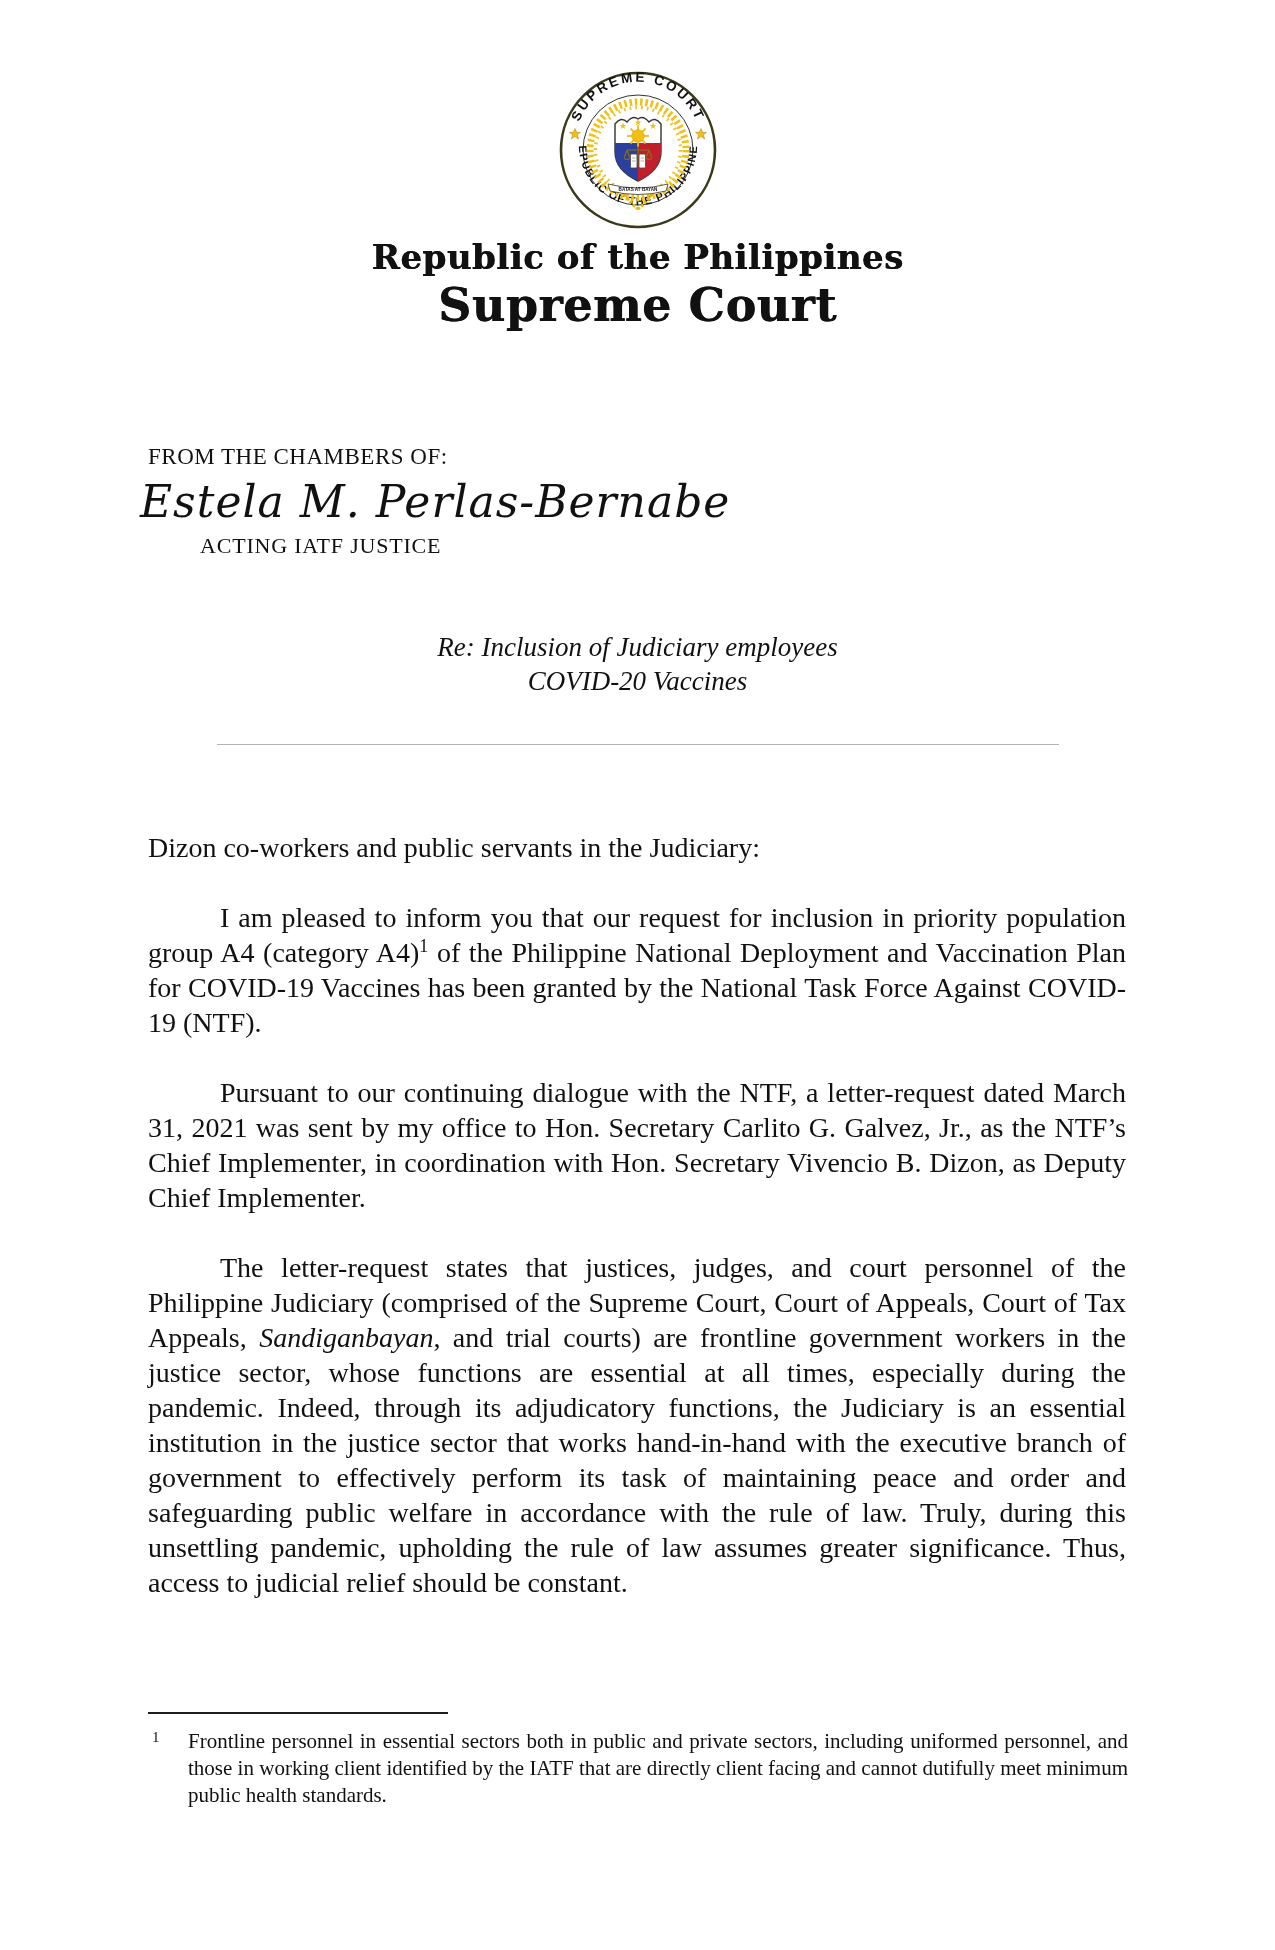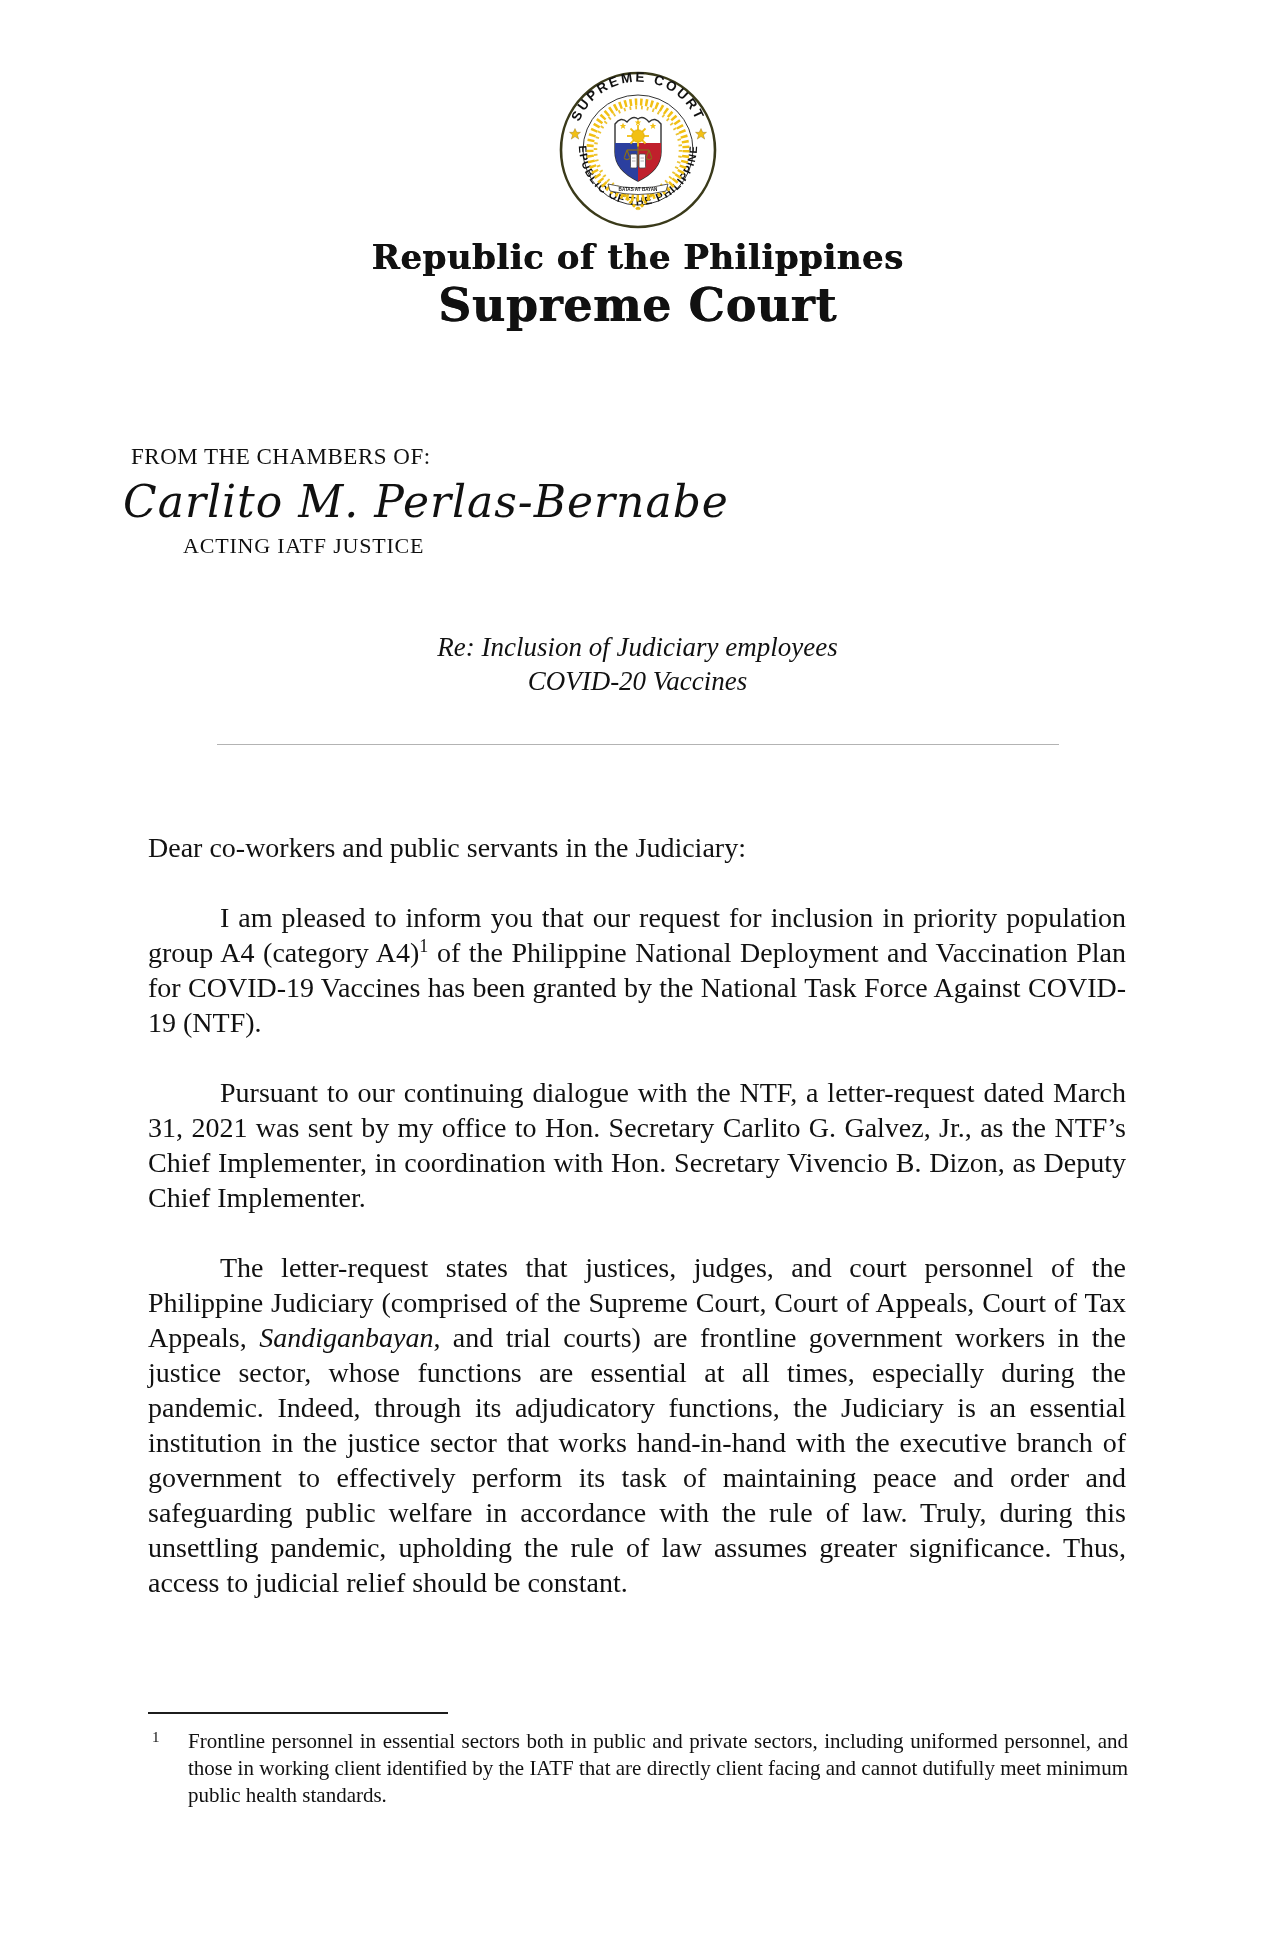--- a/index.html
+++ b/index.html
@@ -29,21 +29,21 @@
     font-family:"DejaVu Serif", serif;
     font-weight:bold;
     text-shadow:0.6px 0 #111;
     letter-spacing:0.5px;
   }
   .lh-republic { font-size:34px; }
   .lh-court    { font-size:46px; margin-top:8px; }
   .lh-city     { font-size:30px; margin-top:6px; }
 
   
-  .chambers { position:absolute; top:444px; left:131px; }
+  .chambers { position:absolute; top:444px; left:148px; }
   .chambers-from { font-size:23px; letter-spacing:0.5px; }
   .justice-name {
     font-family:"DejaVu Serif", serif;
     font-style:italic; font-size:44px;
     margin-top:6px; margin-left:-8px;
     letter-spacing:1px;
   }
   .justice-title { font-size:22px; margin-top:6px; margin-left:52px; letter-spacing:0.8px; }
 
   
@@ -163,32 +163,32 @@
     </svg>
   </div>
 
   <div class="letterhead">
     <div class="blackletter lh-republic">Republic of the Philippines</div>
     <div class="blackletter lh-court">Supreme Court</div>
   </div>
 
   <div class="chambers">
     <div class="chambers-from">FROM THE CHAMBERS OF:</div>
-    <div class="justice-name">Carlito M. Perlas-Bernabe</div>
+    <div class="justice-name">Estela M. Perlas-Bernabe</div>
     <div class="justice-title">ACTING IATF JUSTICE</div>
   </div>
 
   <div class="subject">
     <div>Re: Inclusion of Judiciary employees</div>
     <div>COVID-20 Vaccines</div>
   </div>
   <div class="subject-divider"></div>
 
   <div class="body-text">
-    <div class="salutation">Dear co-workers and public servants in the Judiciary:</div>
+    <div class="salutation">Dizon co-workers and public servants in the Judiciary:</div>
 
     <p><span>I am pleased to inform you that our request for inclusion in priority population group A4 (category A4)</span><sup>1</sup><span> of the Philippine National Deployment and Vaccination Plan for COVID-19 Vaccines has been granted by the National Task Force Against COVID-19 (NTF).</span></p>
 
     <p>Pursuant to our continuing dialogue with the NTF, a letter-request dated March 31, 2021 was sent by my office to Hon. Secretary Carlito G. Galvez, Jr., as the NTF’s Chief Implementer, in coordination with Hon. Secretary Vivencio B. Dizon, as Deputy Chief Implementer.</p>
 
     <p><span>The letter-request states that justices, judges, and court personnel of the Philippine Judiciary (comprised of the Supreme Court, Court of Appeals, Court of Tax Appeals, </span><i>Sandiganbayan</i><span>, and trial courts) are frontline government workers in the justice sector, whose functions are essential at all times, especially during the pandemic. Indeed, through its adjudicatory functions, the Judiciary is an essential institution in the justice sector that works hand-in-hand with the executive branch of government to effectively perform its task of maintaining peace and order and safeguarding public welfare in accordance with the rule of law. Truly, during this unsettling pandemic, upholding the rule of law assumes greater significance. Thus, access to judicial relief should be constant.</span></p>
   </div>
 
   <div class="footnote-divider"></div>
   <div class="footnote">

